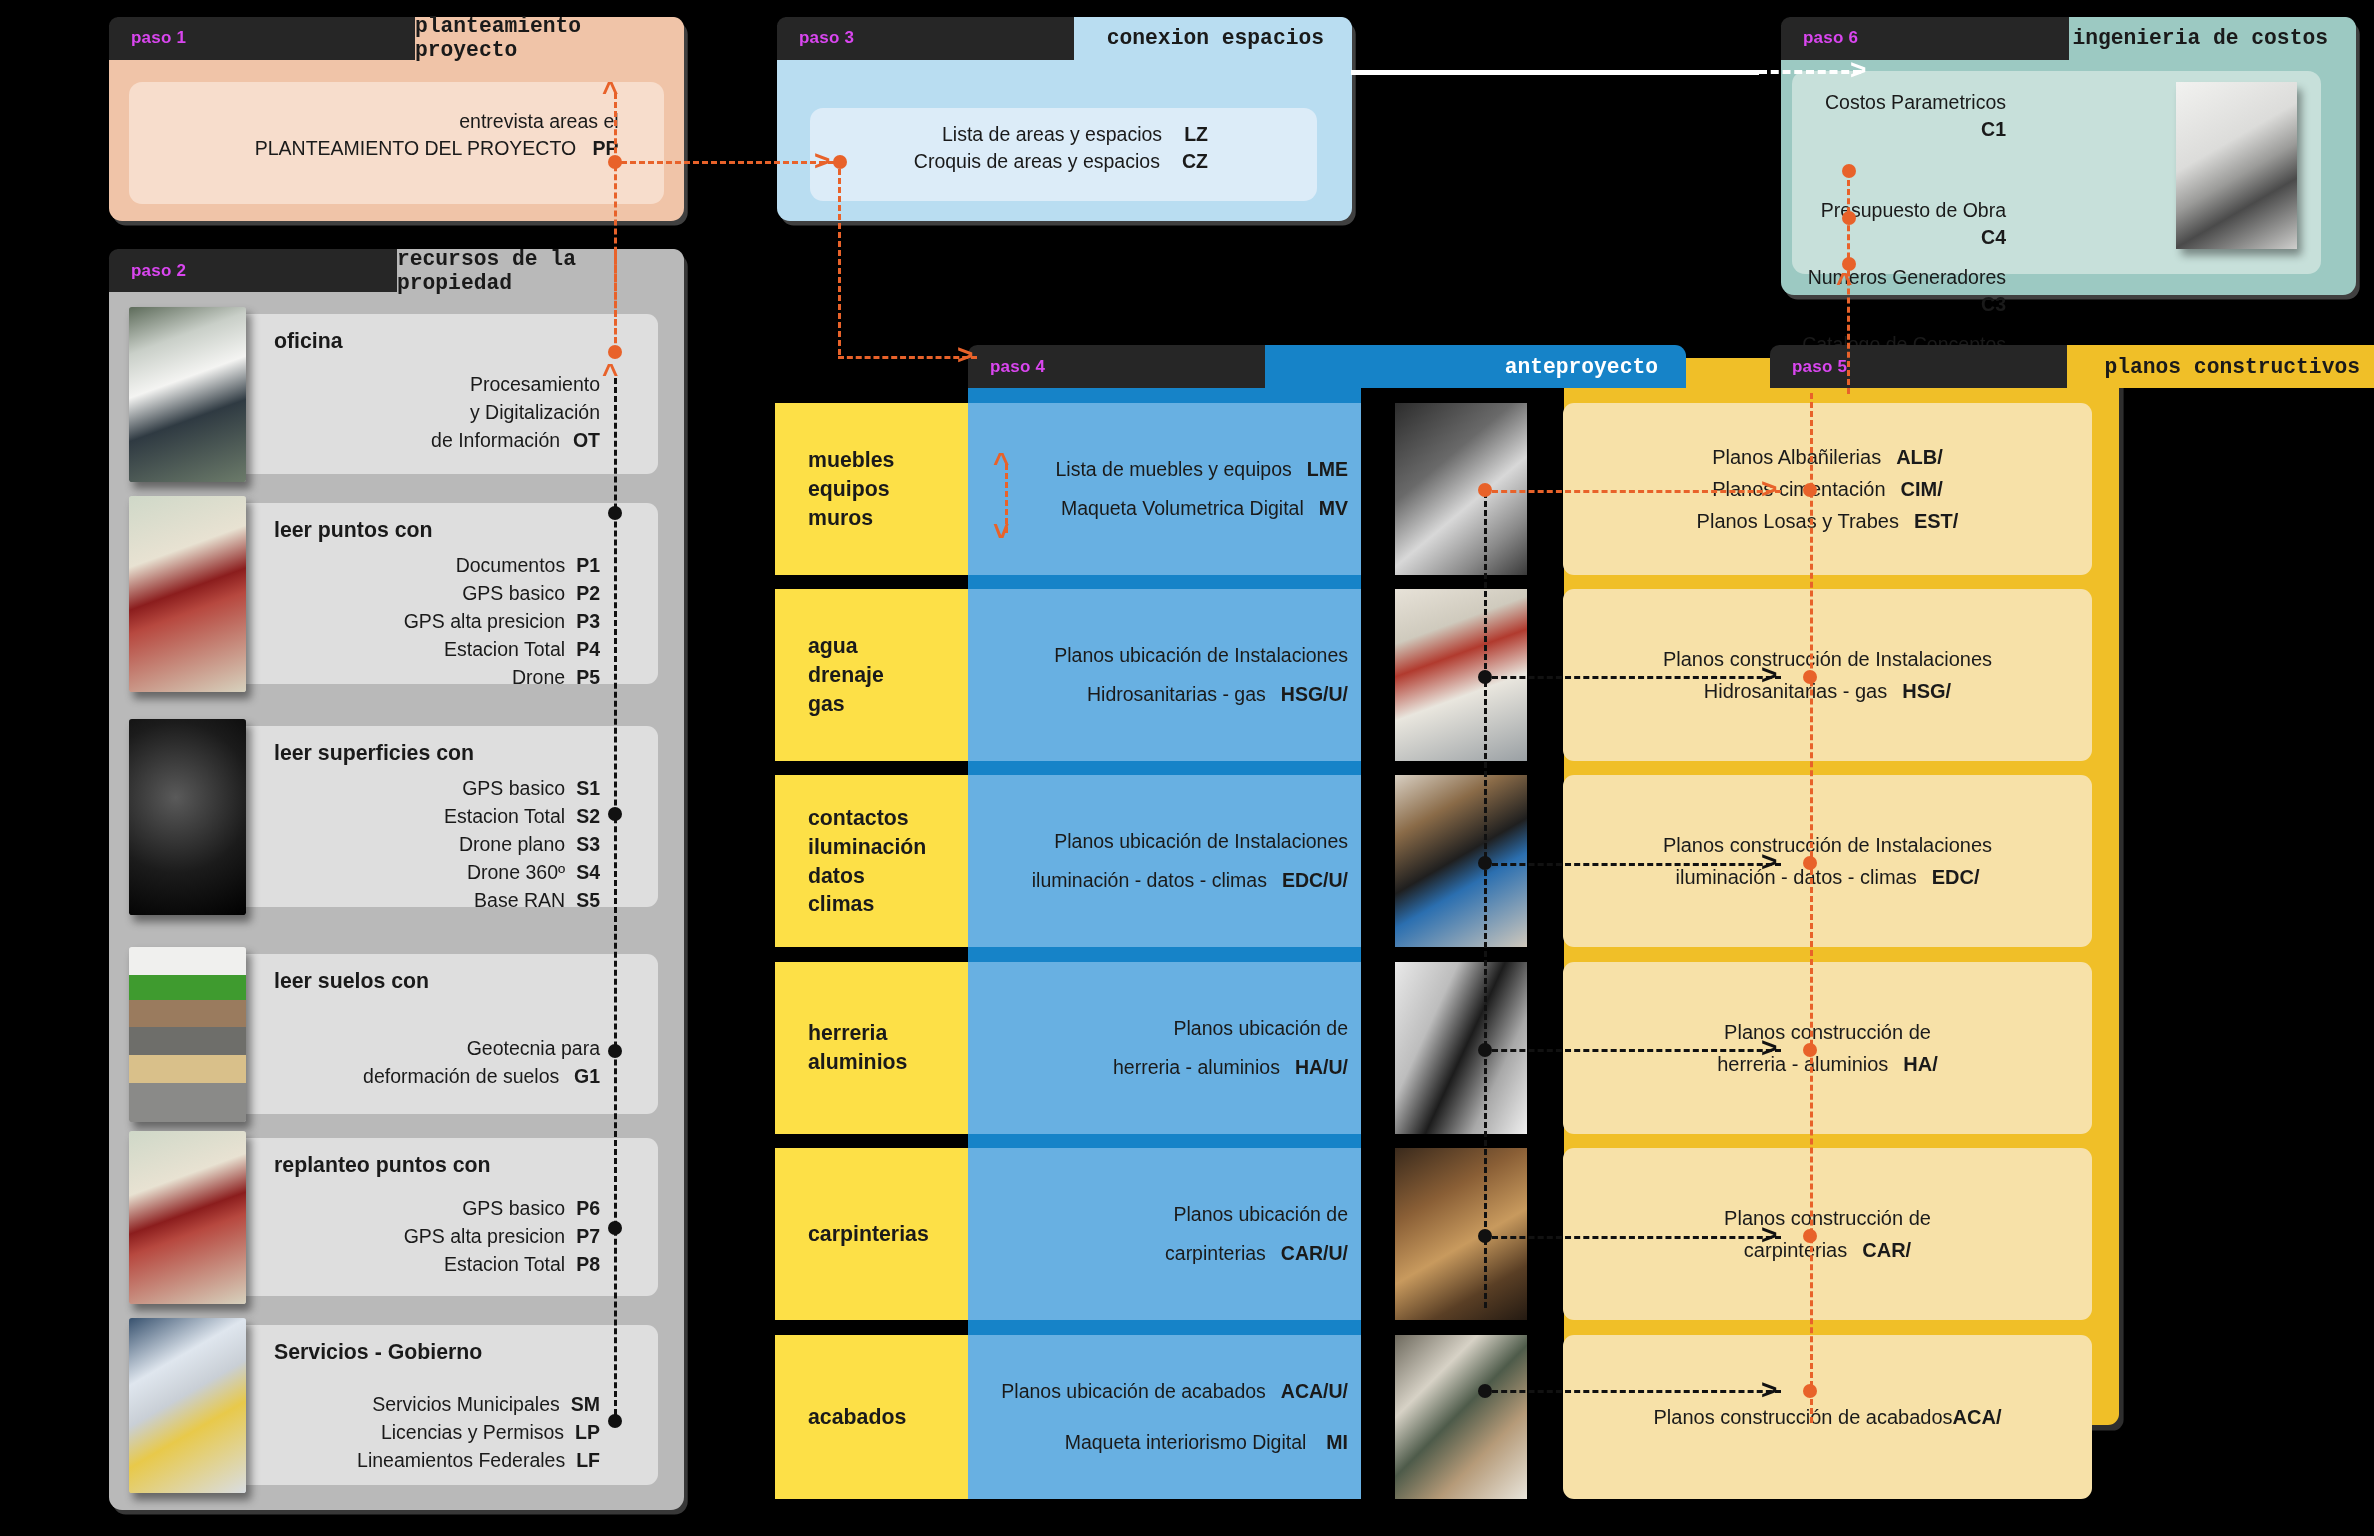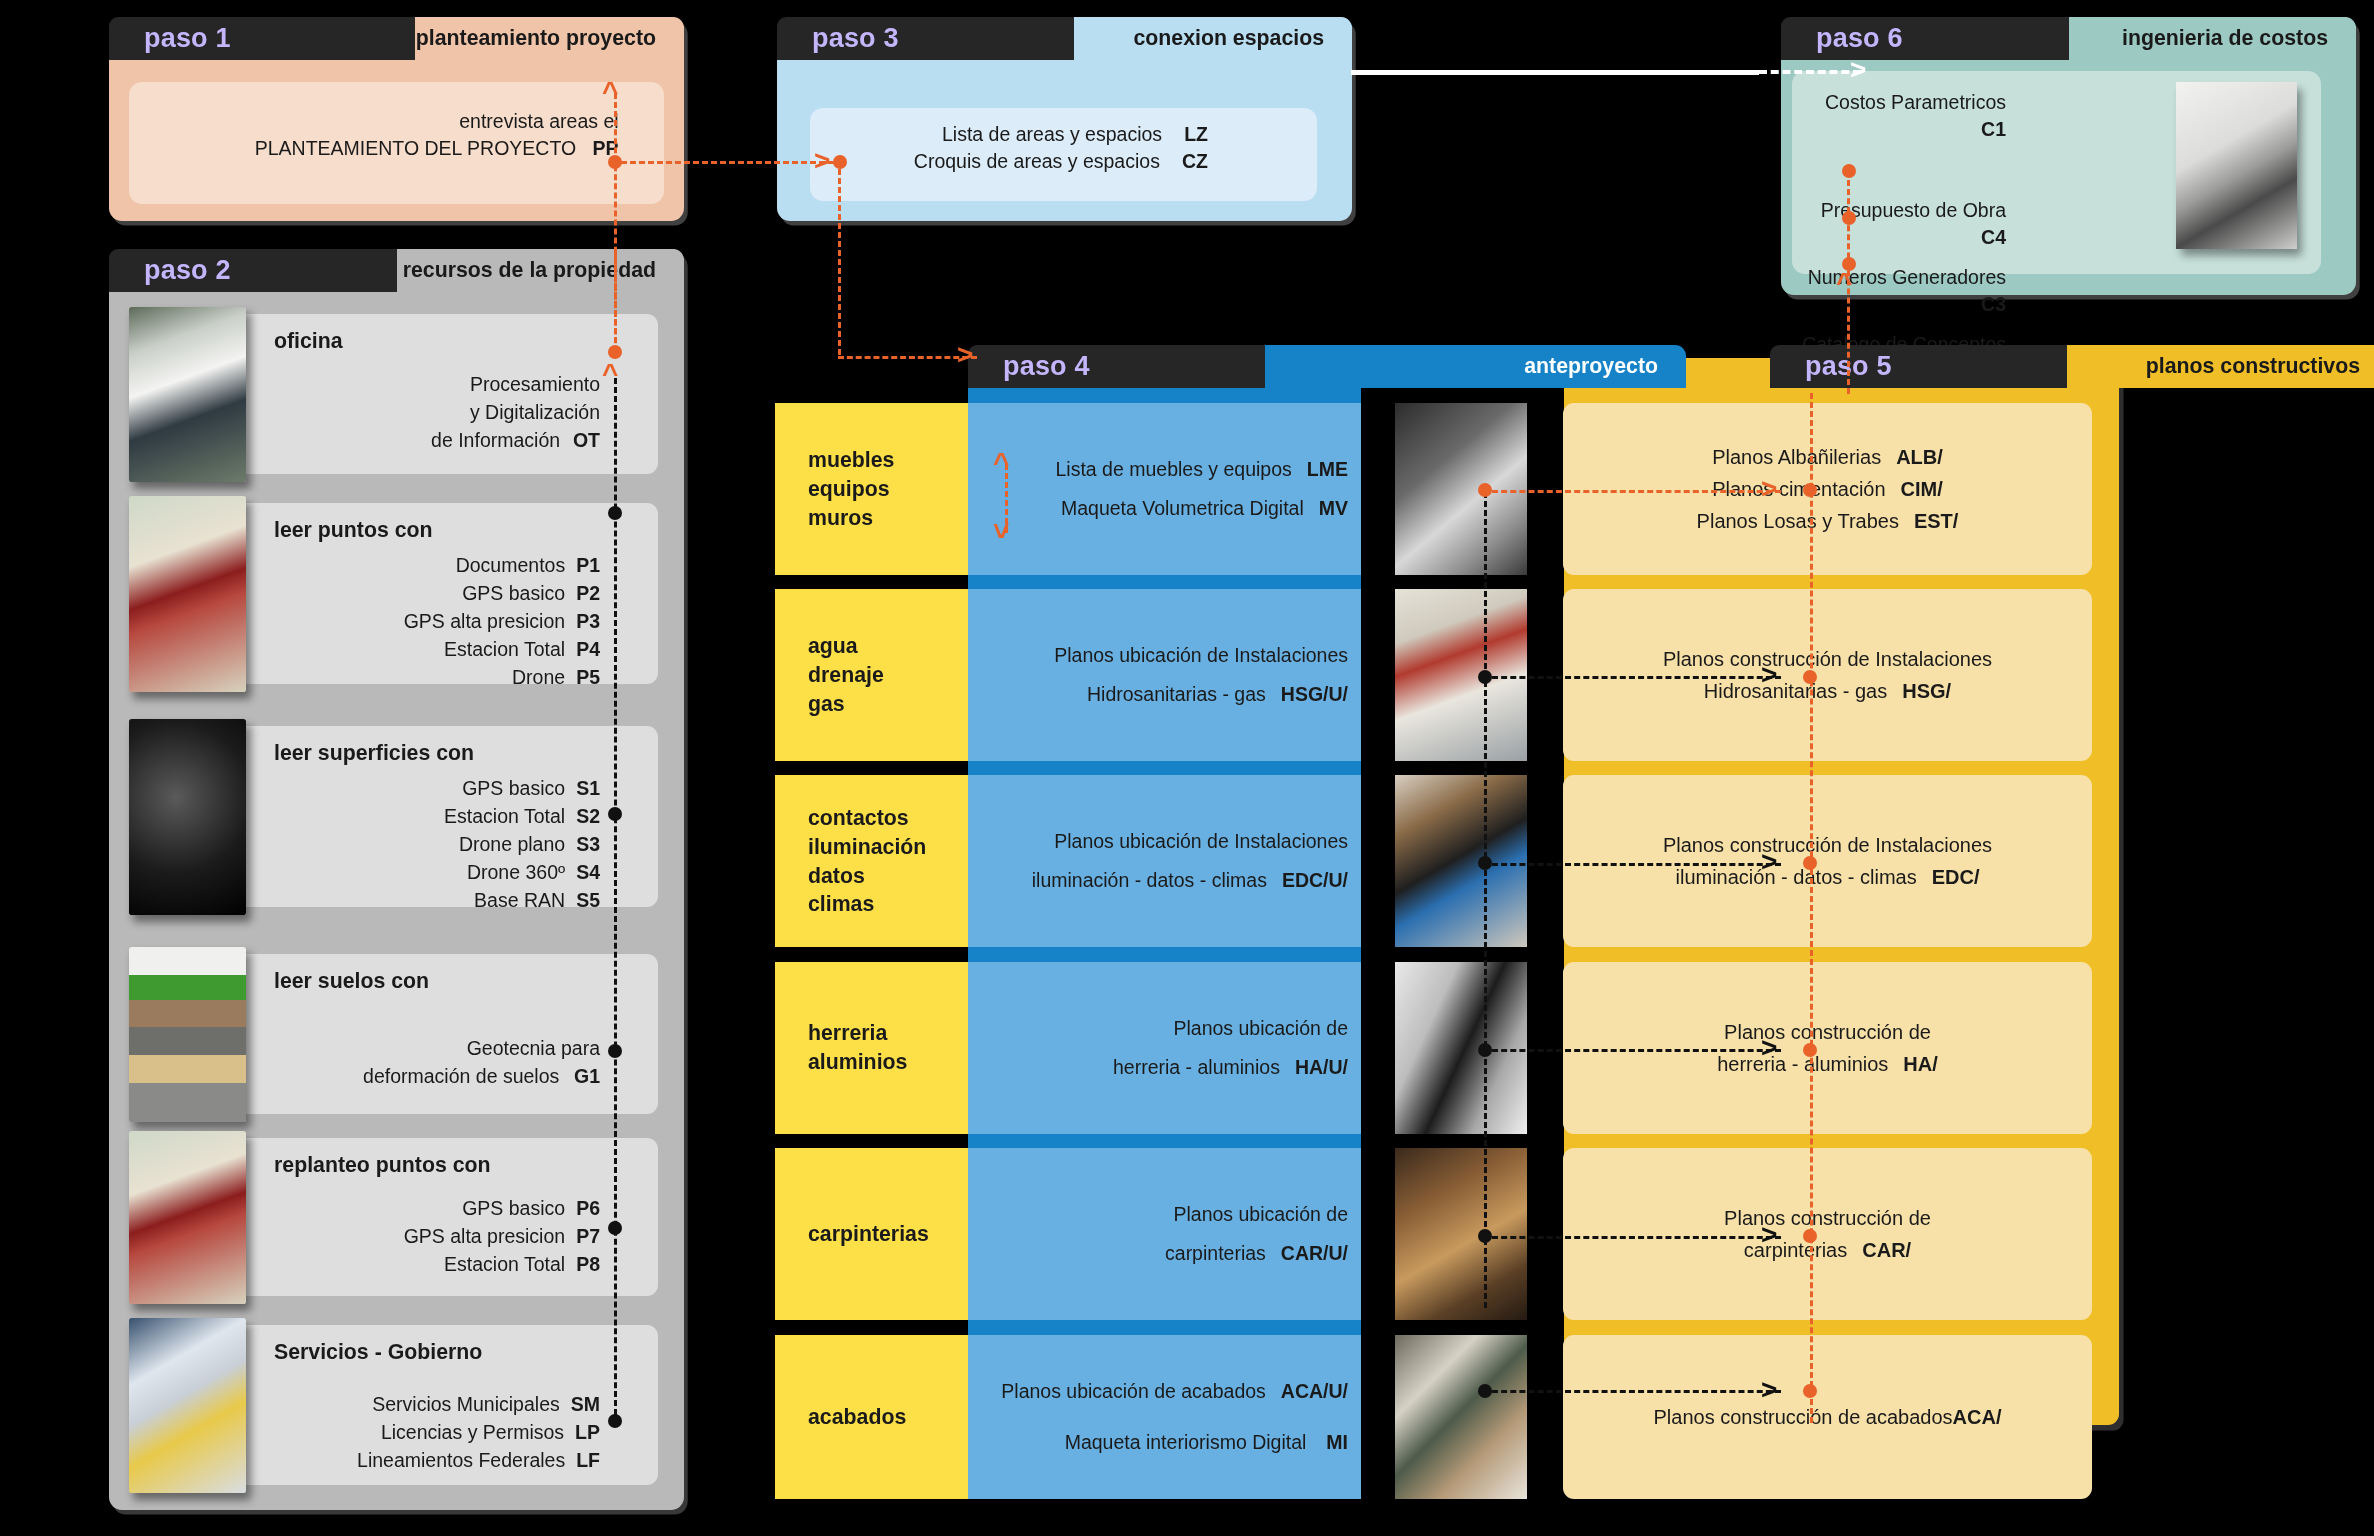--- a/index.html
+++ b/index.html
@@ -4,23 +4,23 @@
 <style>
   html,body{margin:0;padding:0;background:#000;}
   body{width:2375px;height:1537px;position:relative;overflow:hidden;
        font-family:"Liberation Sans","DejaVu Sans",sans-serif;color:#1a1a1a;}
   .abs{position:absolute;}
 
   
   .folder{position:absolute;border-radius:13px;}
   .tabbar{position:absolute;left:0;top:0;height:43px;background:#262626;border-radius:9.3px 9.3px 0 0;
           display:flex;align-items:center;}
-  .tabbar .step{color:#c4b5fd;font-weight:bold;font-size:27px;letter-spacing:0.2px;padding-left:35px;}
+  .tabbar .step{color:#d946ef;font-weight:bold;font-size:17px;letter-spacing:0.2px;padding-left:22px;}
   .titlestrip{position:absolute;top:0;height:43px;display:flex;align-items:center;justify-content:flex-end;
-              padding-right:28px;font-weight:bold;font-size:21.3px;color:#1a1a1a;border-radius:0 11px 0 0;}
+              padding-right:28px;font-weight:bold;font-size:21.3px;color:#1a1a1a;border-radius:0 11px 0 0;font-family:Liberation Mono, monospace;}
   .titlestrip.white{color:#ffffff;}
 
   
   #p1{left:109px;top:16.7px;width:575px;height:204px;background:#f0c4a8;border-radius:13px;
       box-shadow:3.7px 4.6px 0 rgba(255,255,255,.25);}
   #p1 .inner{position:absolute;left:20.4px;top:65px;right:20.4px;bottom:16.7px;background:#f7ddcc;border-radius:13px;}
 
   #p3{left:777px;top:16.7px;width:575px;height:204px;background:#b9ddf1;border-radius:13px;
       box-shadow:3.7px 4.6px 0 rgba(255,255,255,.25);}
   #p3 .inner{position:absolute;left:33px;top:91px;right:35px;height:93px;background:#dcecf8;border-radius:13px;}

